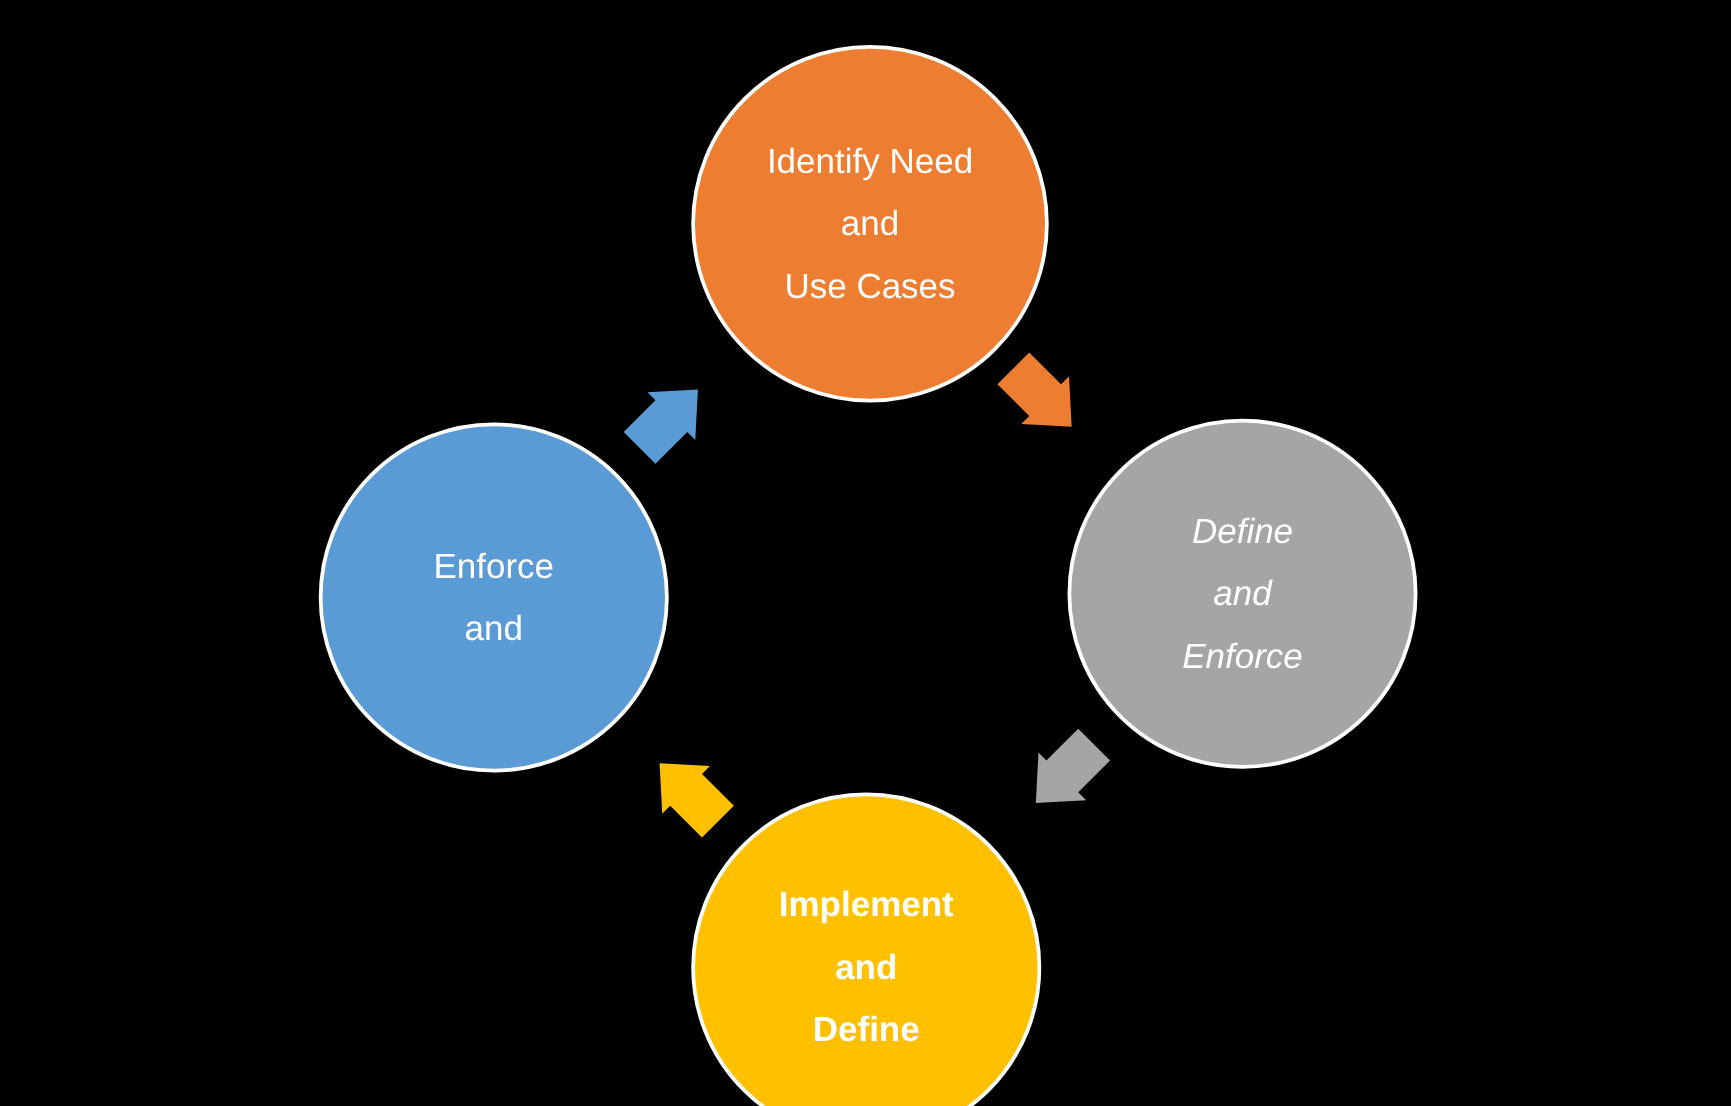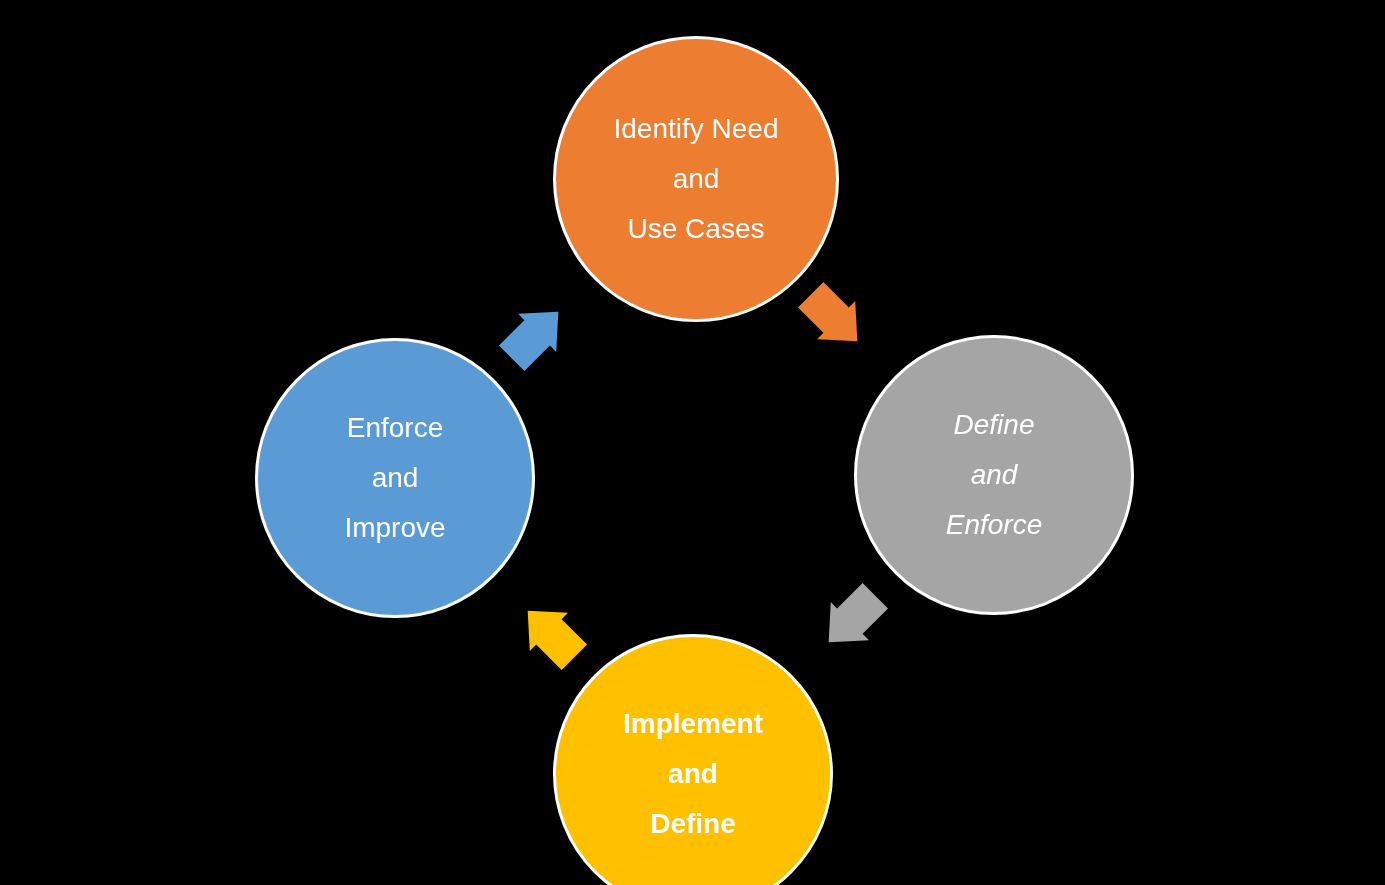--- a/index.html
+++ b/index.html
@@ -67,21 +67,20 @@
 
   <div class="node node-implement" style="background-color: rgb(255, 192, 0);">
     <div class="line">Implement</div>
     <div class="line">and</div>
     <div class="line">Define</div>
   </div>
 
   <div class="node node-measure" style="background-color: rgb(91, 155, 213);">
     <div class="line">Enforce</div>
     <div class="line">and</div>
-    <div class="line">Improve</div>
   </div>
 
   <svg class="arrow arrow-se" width="66" height="54" viewBox="0 0 66 54">
     <polygon points="0,9 36,9 36,0 66,27 36,54 36,45 0,45" fill="#ED7D31"></polygon>
   </svg>
 
   <svg class="arrow arrow-sw" width="66" height="54" viewBox="0 0 66 54">
     <polygon points="0,9 36,9 36,0 66,27 36,54 36,45 0,45" fill="#A5A5A5"></polygon>
   </svg>
 

